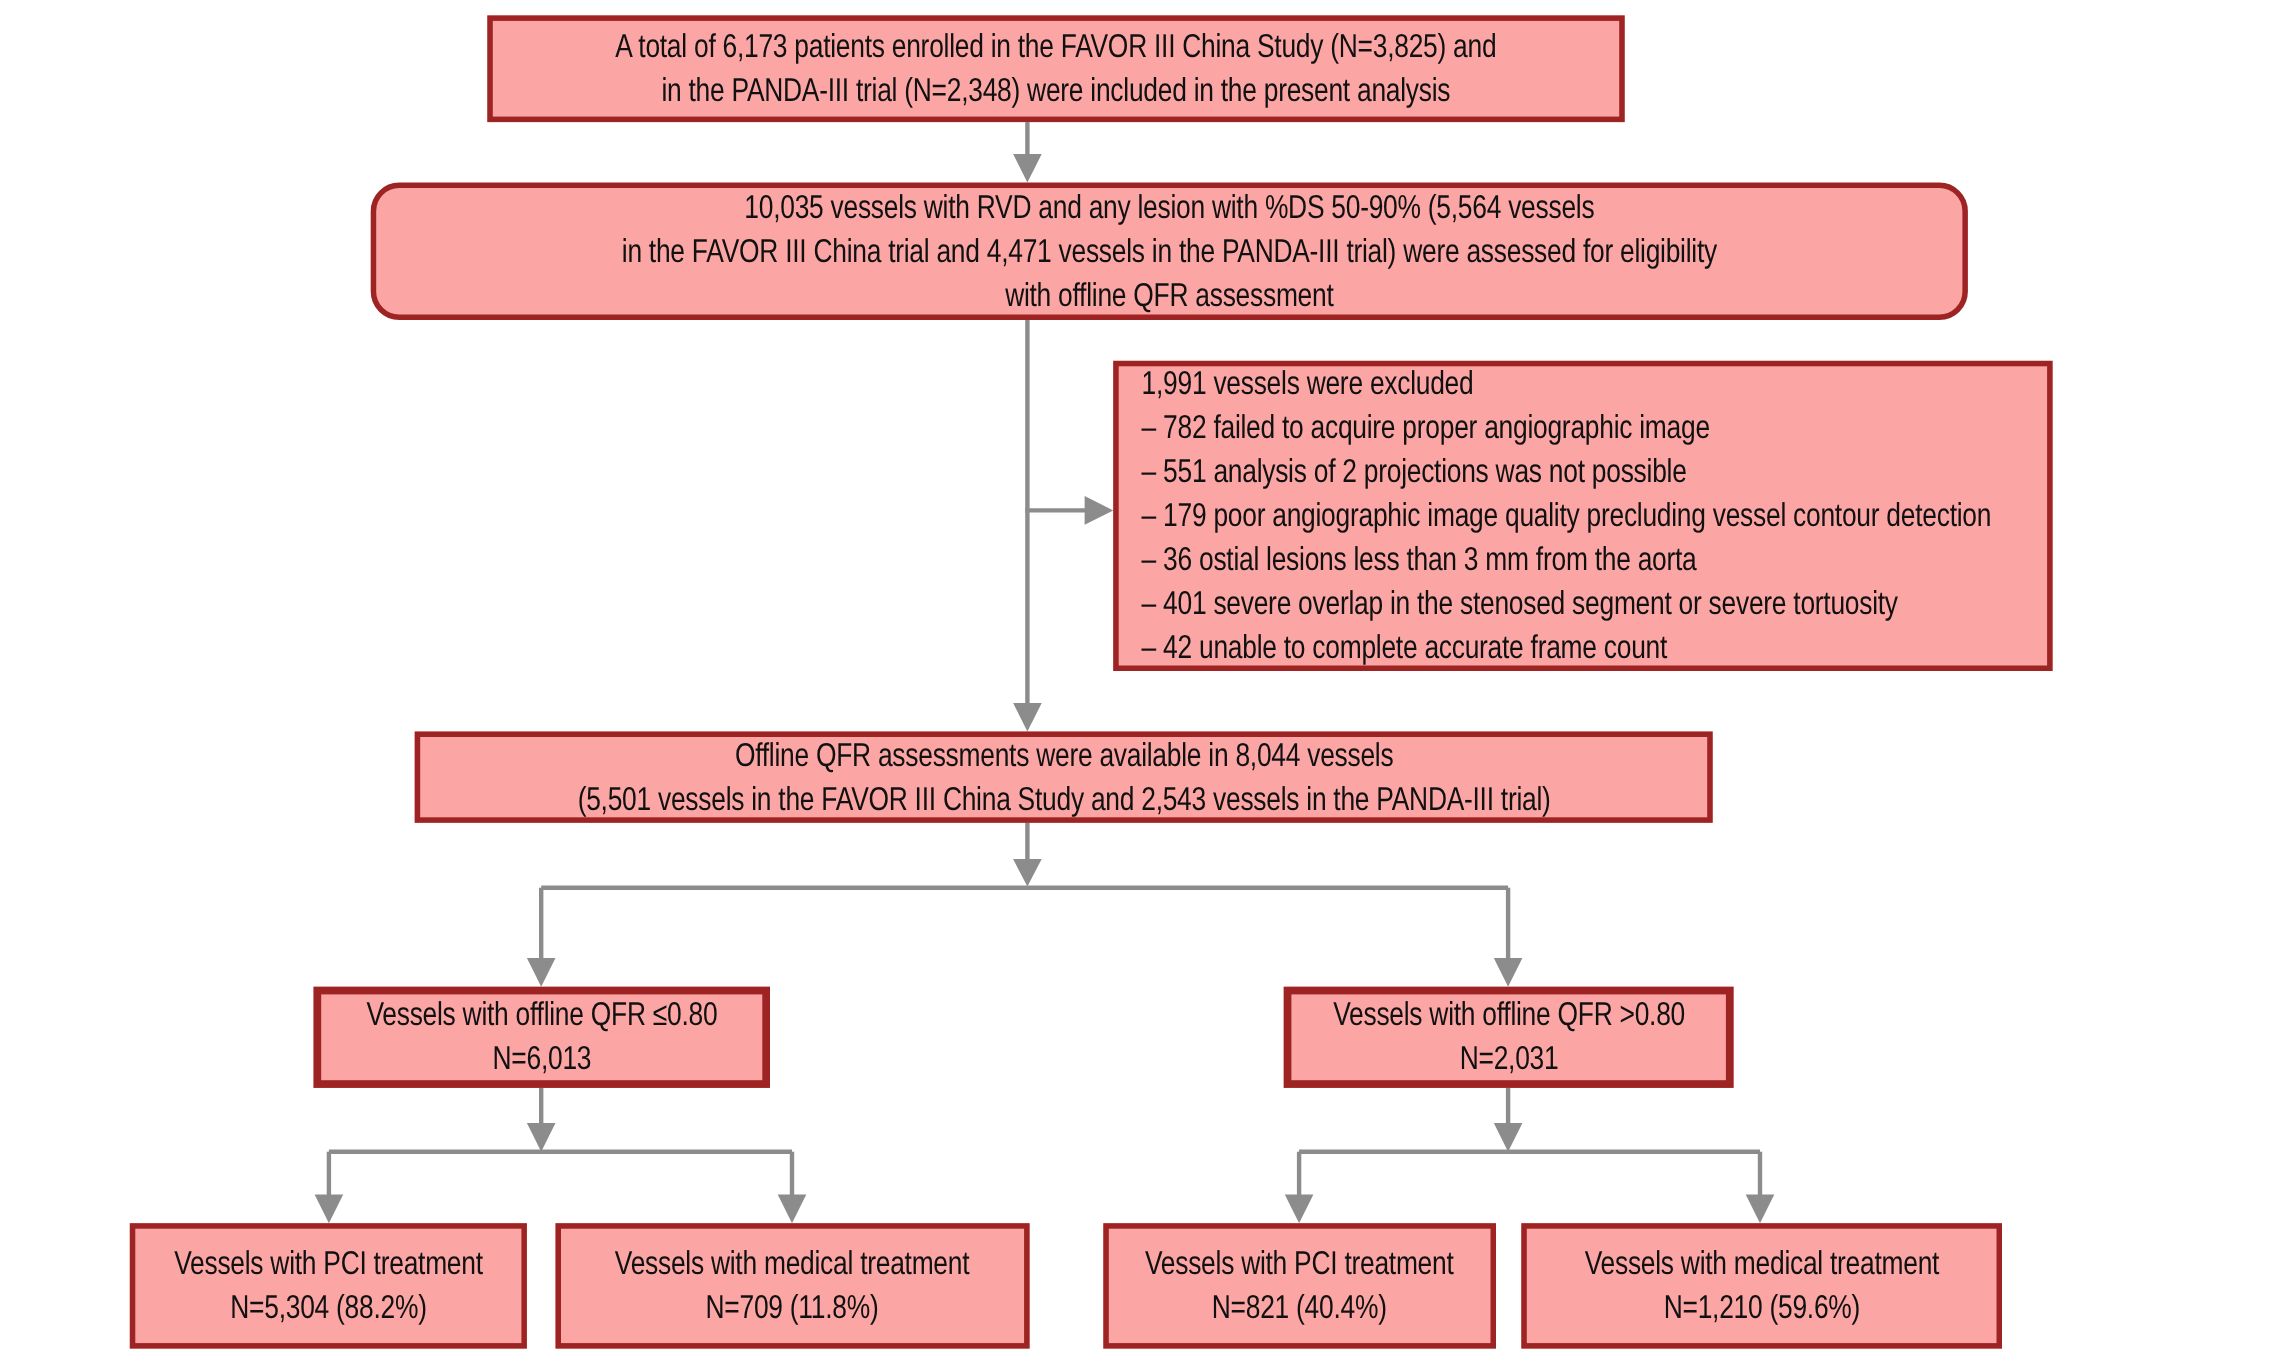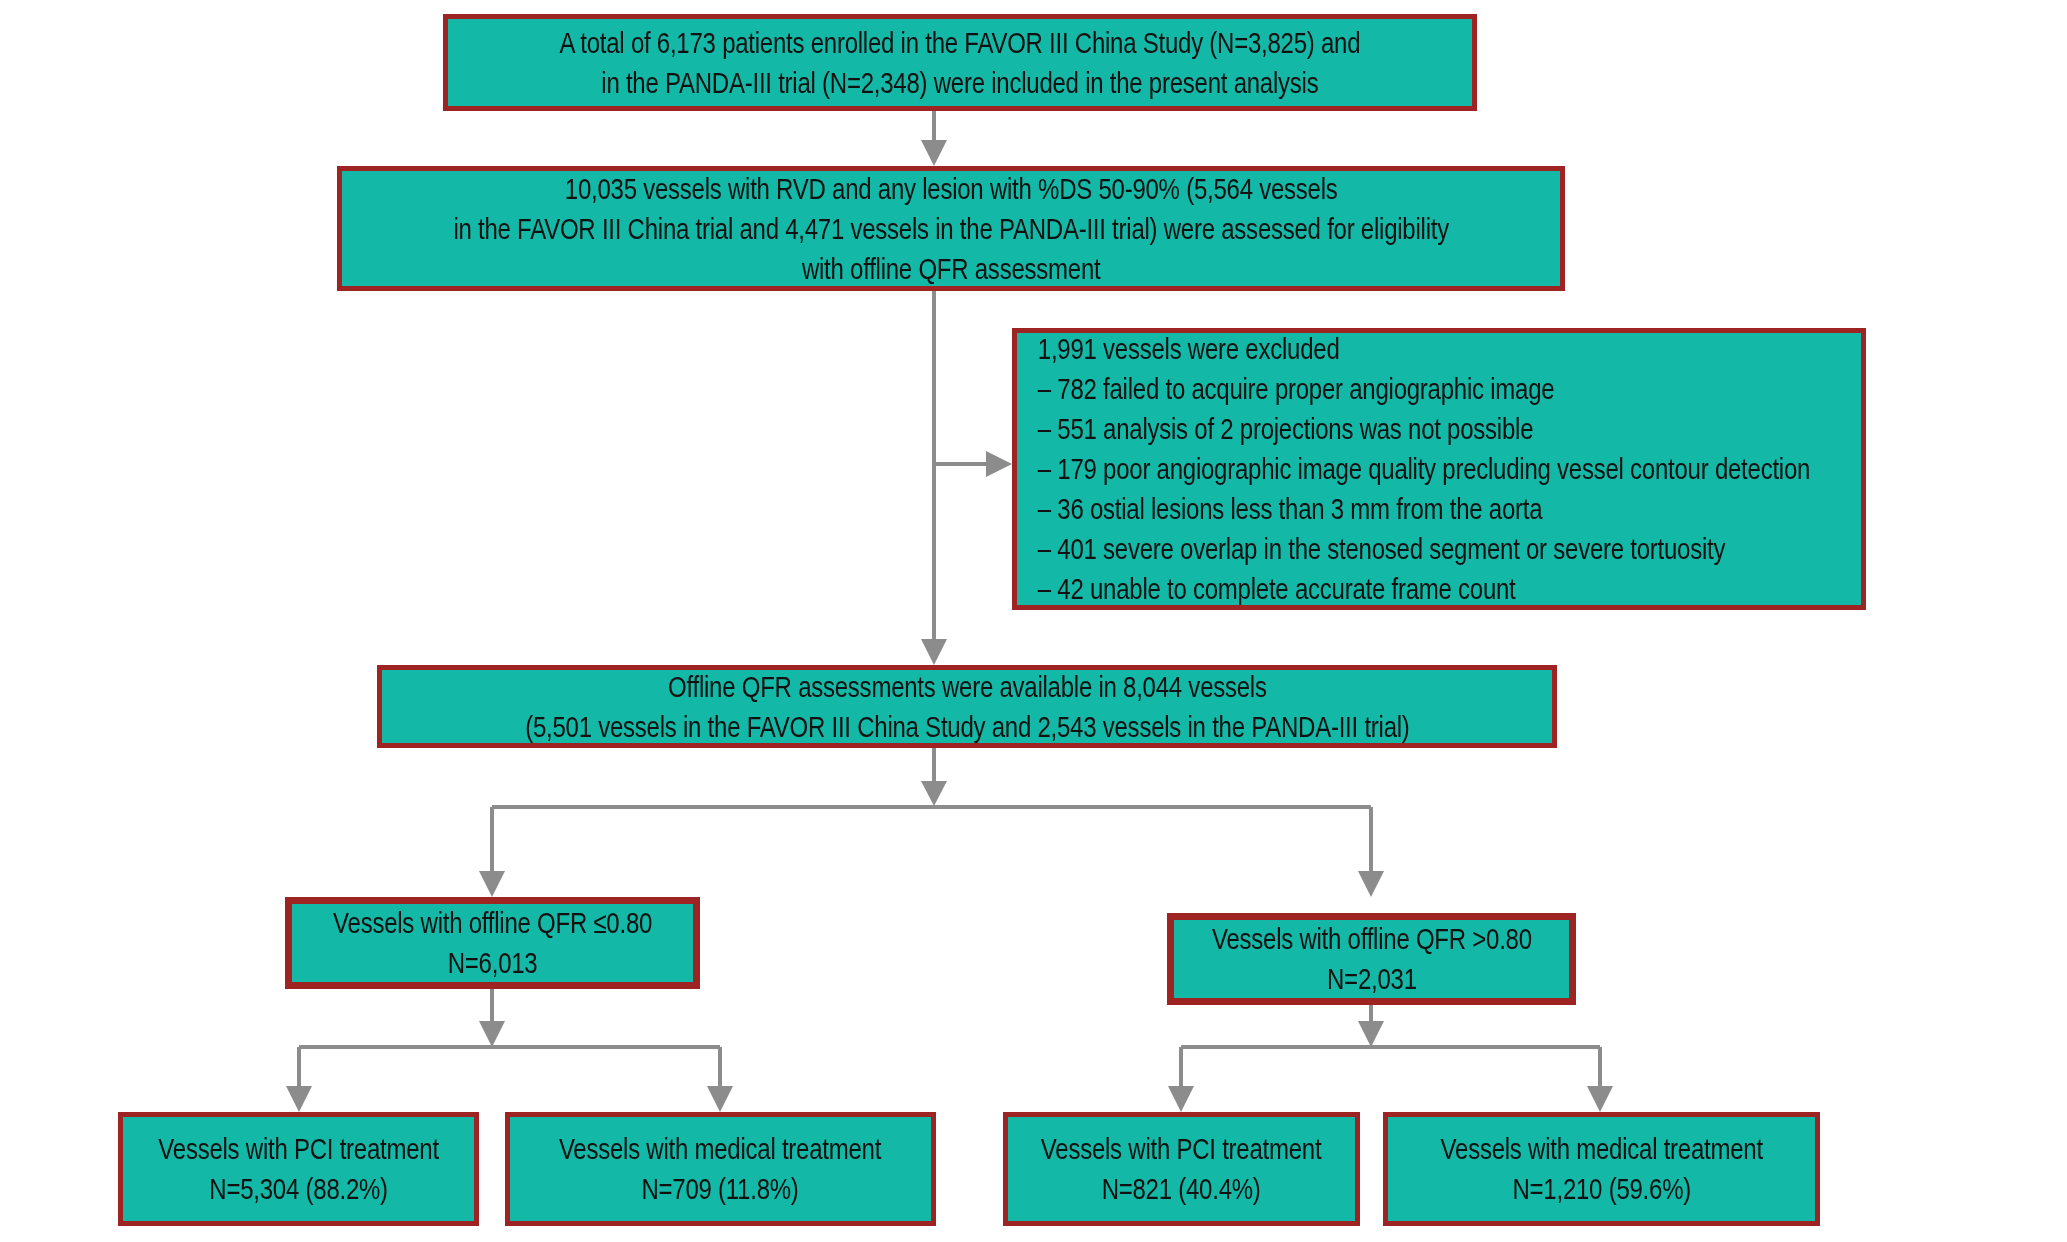--- a/index.html
+++ b/index.html
@@ -28,21 +28,21 @@
     fill: none;
   }
   .connectors .hd {
     fill: var(--connector, #8c8c8c);
     stroke: none;
   }
   .box {
     position: absolute;
     box-sizing: border-box;
     border: 5px solid var(--box-border, #9e2423);
-    background: #14b8a6;
+    background: #fca5a5;
     display: flex;
     align-items: center;
     justify-content: center;
     overflow: hidden;
   }
   .box.thick { border-width: 7px; }
   .txt {
     flex: none;
     width: 124%;
     font-size: 30px;
@@ -119,21 +119,21 @@
       <line class="ln" x1="1600" y1="1047" x2="1600" y2="1088"></line>
       <polygon class="hd" points="1587,1086 1613,1086 1600,1112"></polygon>
     </g>
   </svg>
 
   <div class="box" style="left:443px; top:14px; width:1034px; height:97px;">
     <div class="txt">A total of 6,173 patients enrolled in the FAVOR III China Study (N=3,825) and
 in the PANDA-III trial (N=2,348) were included in the present analysis</div>
   </div>
 
-  <div class="box" style="left:337px; top:166px; width:1228px; height:125px;">
+  <div class="box" style="left:337px; top:166px; width:1452px; height:125px;border-radius:26px;">
     <div class="txt">10,035 vessels with RVD and any lesion with %DS 50-90% (5,564 vessels
 in the FAVOR III China trial and 4,471 vessels in the PANDA-III trial) were assessed for eligibility
 with offline QFR assessment</div>
   </div>
 
   <div class="box align-left" style="left:1012px; top:328px; width:854px; height:282px;">
     <div class="txt left">1,991 vessels were excluded
 – 782 failed to acquire proper angiographic image
 – 551 analysis of 2 projections was not possible
 – 179 poor angiographic image quality precluding vessel contour detection
@@ -145,21 +145,21 @@
   <div class="box" style="left:377px; top:665px; width:1180px; height:83px;">
     <div class="txt">Offline QFR assessments were available in 8,044 vessels
 (5,501 vessels in the FAVOR III China Study and 2,543 vessels in the PANDA-III trial)</div>
   </div>
 
   <div class="box thick" style="left:285px; top:897px; width:415px; height:92px;align-items:center;">
     <div class="txt">Vessels with offline QFR ≤0.80
 N=6,013</div>
   </div>
 
-  <div class="box thick" style="left:1167px; top:897px; width:409px; height:92px;margin-top:16px;">
+  <div class="box thick" style="left:1167px; top:897px; width:409px; height:92px;">
     <div class="txt">Vessels with offline QFR &gt;0.80
 N=2,031</div>
   </div>
 
   <div class="box" style="left:118px; top:1112px; width:361px; height:114px;">
     <div class="txt">Vessels with PCI treatment
 N=5,304 (88.2%)</div>
   </div>
 
   <div class="box" style="left:505px; top:1112px; width:431px; height:114px;">

